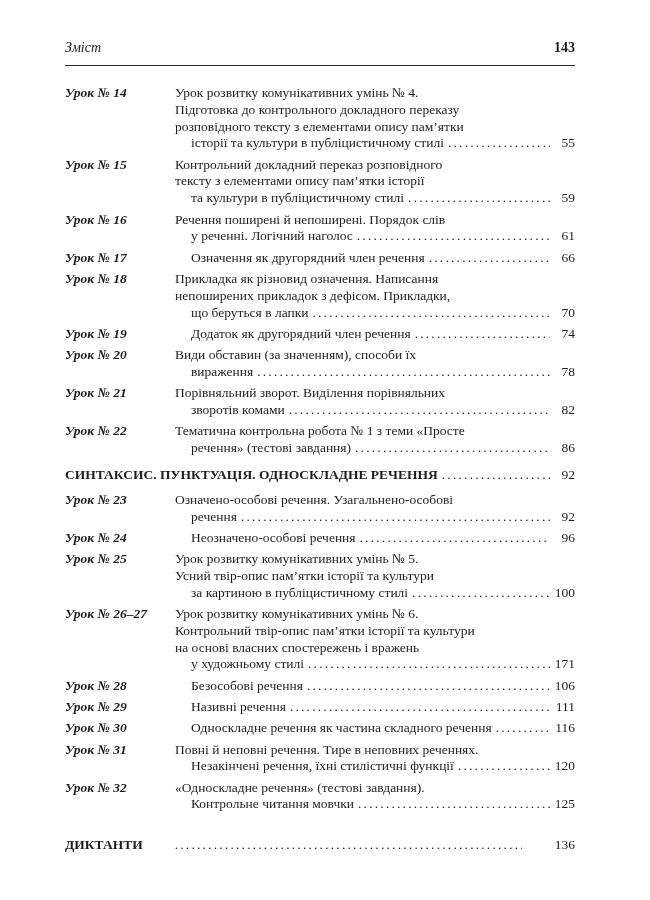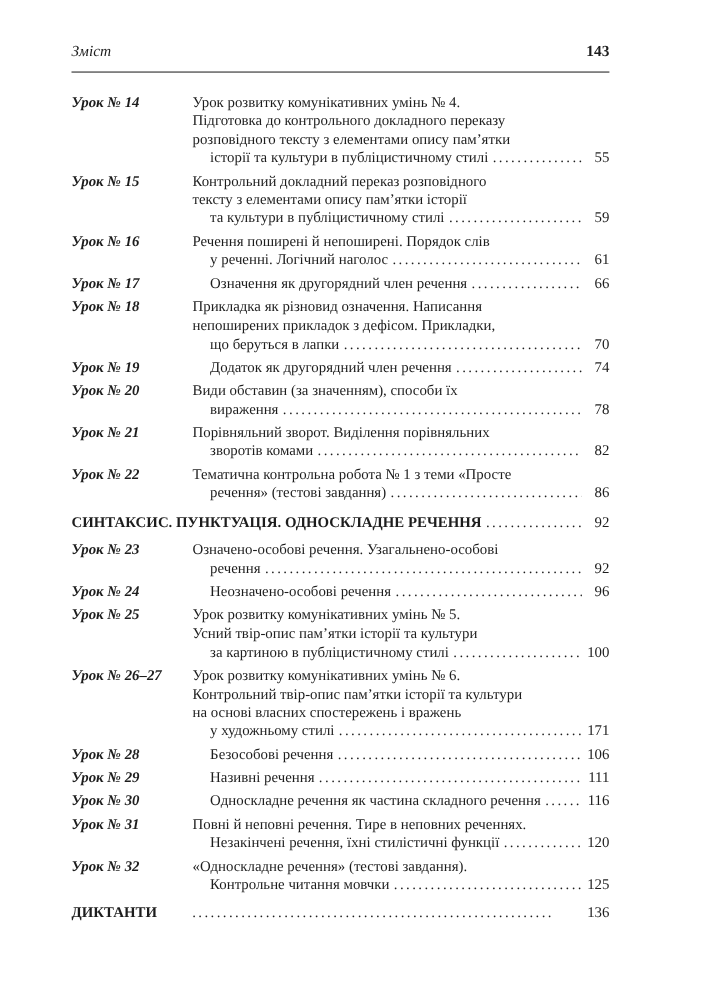--- a/index.html
+++ b/index.html
@@ -5,21 +5,21 @@
   * { box-sizing: border-box; }
   html, body { margin: 0; padding: 0; }
   body {
     width: 650px; height: 900px;
     background: #ffffff;
     color: #1d1d1d;
     font-family: "Liberation Serif", serif;
     font-size: 13.5px;
     overflow: hidden;
   }
-  .page { padding: 40px 96px 0 65px; }
+  .page { padding: 40px 75px 0 65px; }
   .header {
     display: flex; justify-content: space-between; align-items: baseline;
     border-bottom: 1.2px solid #2b2b2b;
     padding-bottom: 9px;
   }
   .header .title { font-style: italic; font-size: 14px; }
   .header .pageno { font-weight: bold; font-size: 14px; }
   .toc { margin-top: 19px; }
   .entry { display: flex; align-items: flex-start; margin-bottom: 4.5px; }
   .label {
@@ -39,21 +39,21 @@
     font-weight: normal;
     line-height: 16.8px;
   }
   .page-num { flex: none; min-width: 25px; text-align: right; line-height: 16.8px; }
   .section {
     display: flex;
     font-weight: bold;
     line-height: 16.8px;
     margin: 10px 0 8px 0;
   }
-  .section.spaced { margin-top: 9px; gap: 28px; }
+  .section.spaced { margin-top: 24px; gap: 28px; }
   .section .page-num { font-weight: normal; }
 </style>
 </head>
 <body>
 
 <div class="page">
   <div class="header">
     <span class="title">Зміст</span>
     <span class="pageno">143</span>
   </div>

